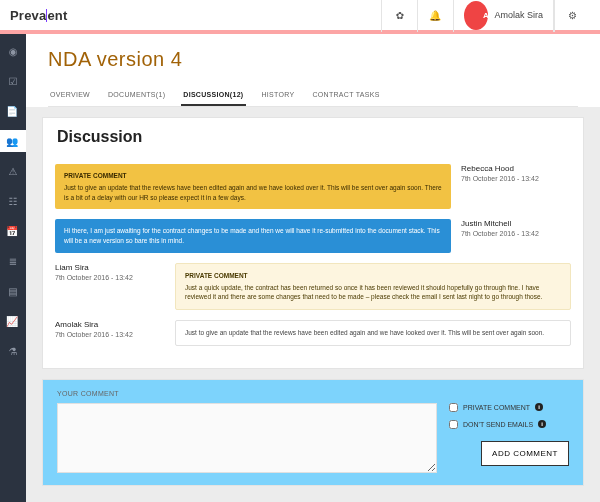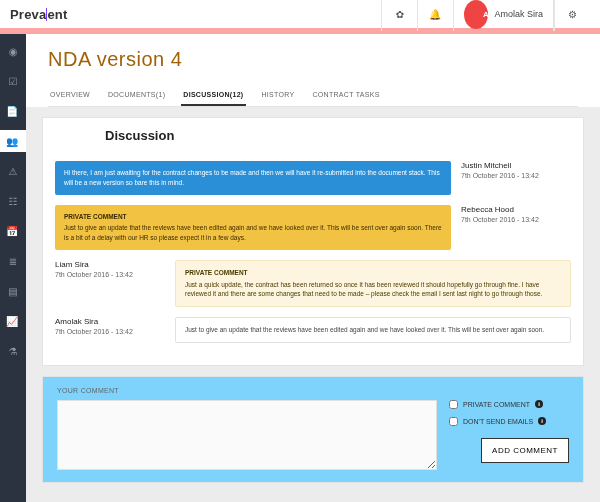--- a/index.html
+++ b/index.html
@@ -1,17 +1,17 @@
 <!DOCTYPE html>
 <html><head>
 <meta charset="utf-8">
 <style>
   * { box-sizing: border-box; margin: 0; padding: 0; }
   body { font-family: -apple-system, "Segoe UI", Arial, sans-serif; font-size: 10px; color: #333; background: #fff; width: 600px; height: 502px; overflow: hidden; }
-  .topbar { height: 34px; border-bottom: 6px solid #fca5a5; display: flex; align-items: center; padding: 0 10px; }
+  .topbar { height: 34px; border-bottom: 4px solid #fca5a5; display: flex; align-items: center; padding: 0 10px; }
   .logo { font-weight: 700; font-size: 13px; letter-spacing: .2px; flex: 1; }
   .logo .bar { display:inline-block; width:1px; height:13px; background:#7a3cff; vertical-align:-2px; margin:0 0px; }
   .top-actions { display: flex; align-items: center; }
   .tb-cell { width: 36px; height: 34px; border-left: 1px solid #e4e4e4; display:flex; align-items:center; justify-content:center; color:#555; cursor:pointer; }
   .tb-user { height:34px; border-left:1px solid #e4e4e4; border-right:1px solid #e4e4e4; display:flex; align-items:center; gap:6px; padding:0 10px; cursor:pointer;}
   .avatar { width:18px; height:29px; border-radius:50%; background:#ef4444; color:#fff; font-size:8px; font-weight:600; display:flex; align-items:center; justify-content:center;padding-left:24px; }
   .username { font-size:9px; color:#444; }
 
   .shell { display:flex; height: calc(502px - 34px); }
   .sidebar { width: 26px; background:#2b3340; display:flex; flex-direction:column; align-items:center; padding-top:6px; gap:8px; }
@@ -20,21 +20,21 @@
 
   .main { flex:1; display:flex; flex-direction:column; }
   .header-area { padding: 14px 22px 0 22px; }
   .page-title { font-size: 20px; font-weight: 300; color:#a16207; letter-spacing:.5px; }
   .tabs { display:flex; gap:14px; margin-top:14px; border-bottom:1px solid #e4e4e4; font-size:7px; letter-spacing:.3px; color:#666; }
   .tab { padding: 6px 2px; cursor:pointer; }
   .tab.active { color:#222; border-bottom:2px solid #333; font-weight:600; }
 
   .content-bg { flex:1; background:#ececec; padding:10px 16px 14px 16px; overflow:auto; }
   .panel { background:#fff; border:1px solid #e3e3e3; }
-  .panel-head { padding:10px 14px; font-weight:600; font-size:13px; color:#222;margin-left:48px; }
+  .panel-head { padding:10px 14px; font-weight:600; font-size:16px; color:#222; }
   .panel-body { padding: 8px 12px 12px 12px; }
 
   .msg { display:flex; gap:10px; margin-bottom:10px; align-items:flex-start; }
   .msg.right .meta { order:2; text-align:left; width:110px; }
   .msg.right .bubble { order:1; flex:1;}
   .msg.left .meta { order:1; width:110px; }
   .msg.left .bubble { order:2; flex:1;}
   .meta .author { font-size:8px; color:#222; }
   .meta .time { font-size:7px; color:#666; margin-top:2px;}
   .bubble { border-radius:2px; padding:7px 9px; font-size:6.5px; line-height:1.5; }
@@ -99,35 +99,35 @@
           <div class="tab">CONTRACT TASKS</div>
         </div>
     </div>
 
     <div class="content-bg">
       <div class="panel">
         <div class="panel-head">Discussion</div>
         <div class="panel-body" id="messages">
             <div class="msg right">
               <div class="meta">
-                <div class="author">Justin Mitchell</div>
-                <div class="time">7th October 2016 - 13:42</div>
-              </div>
-              <div class="bubble blue">
-                <div>Hi there, I am just awaiting for the contract changes to be made and then we will have it re-submitted into the document stack. This will be a new version so bare this in mind.</div>
-              </div>
-            </div>
-            <div class="msg right">
-              <div class="meta">
                 <div class="author">Rebecca Hood</div>
                 <div class="time">7th October 2016 - 13:42</div>
               </div>
               <div class="bubble gold">
                 <div class="priv">PRIVATE COMMENT</div>
                 <div>Just to give an update that the reviews have been edited again and we have looked over it. This will be sent over again soon. There is a bit of a delay with our HR so please expect it in a few days.</div>
+              </div>
+            </div>
+            <div class="msg right">
+              <div class="meta">
+                <div class="author">Justin Mitchell</div>
+                <div class="time">7th October 2016 - 13:42</div>
+              </div>
+              <div class="bubble blue">
+                <div>Hi there, I am just awaiting for the contract changes to be made and then we will have it re-submitted into the document stack. This will be a new version so bare this in mind.</div>
               </div>
             </div>
             <div class="msg left">
               <div class="meta">
                 <div class="author">Liam Sira</div>
                 <div class="time">7th October 2016 - 13:42</div>
               </div>
               <div class="bubble cream">
                 <div class="priv">PRIVATE COMMENT</div>
                 <div>Just a quick update, the contract has been returned so once it has been reviewed it should hopefully go through fine. I have reviewed it and there are some changes that need to be made – please check the email I sent last night to go through those.</div>

